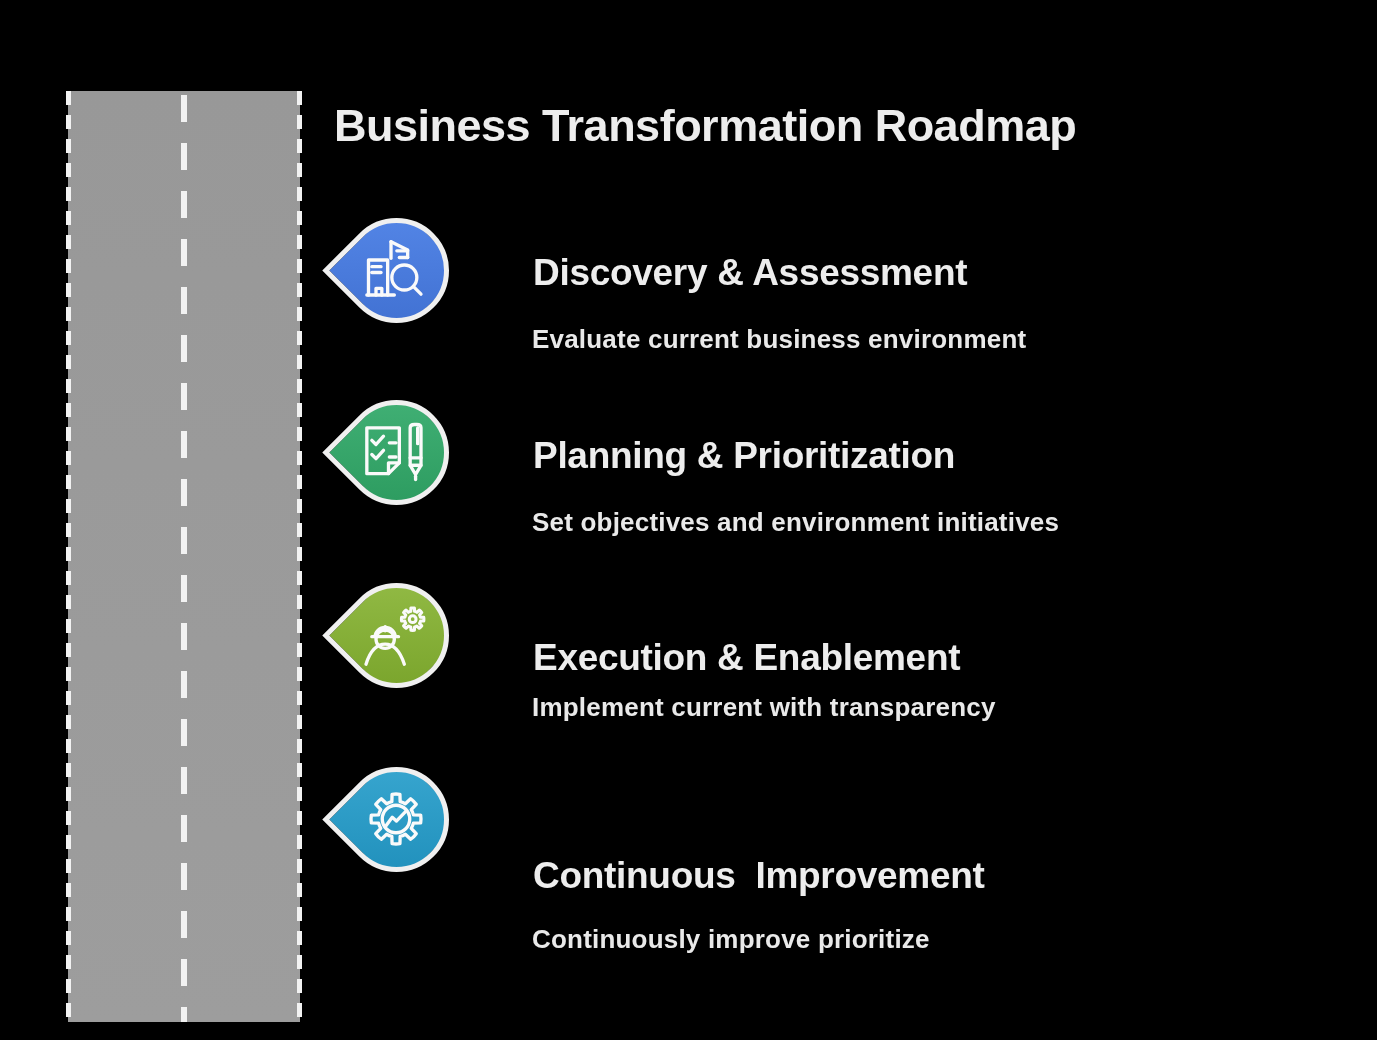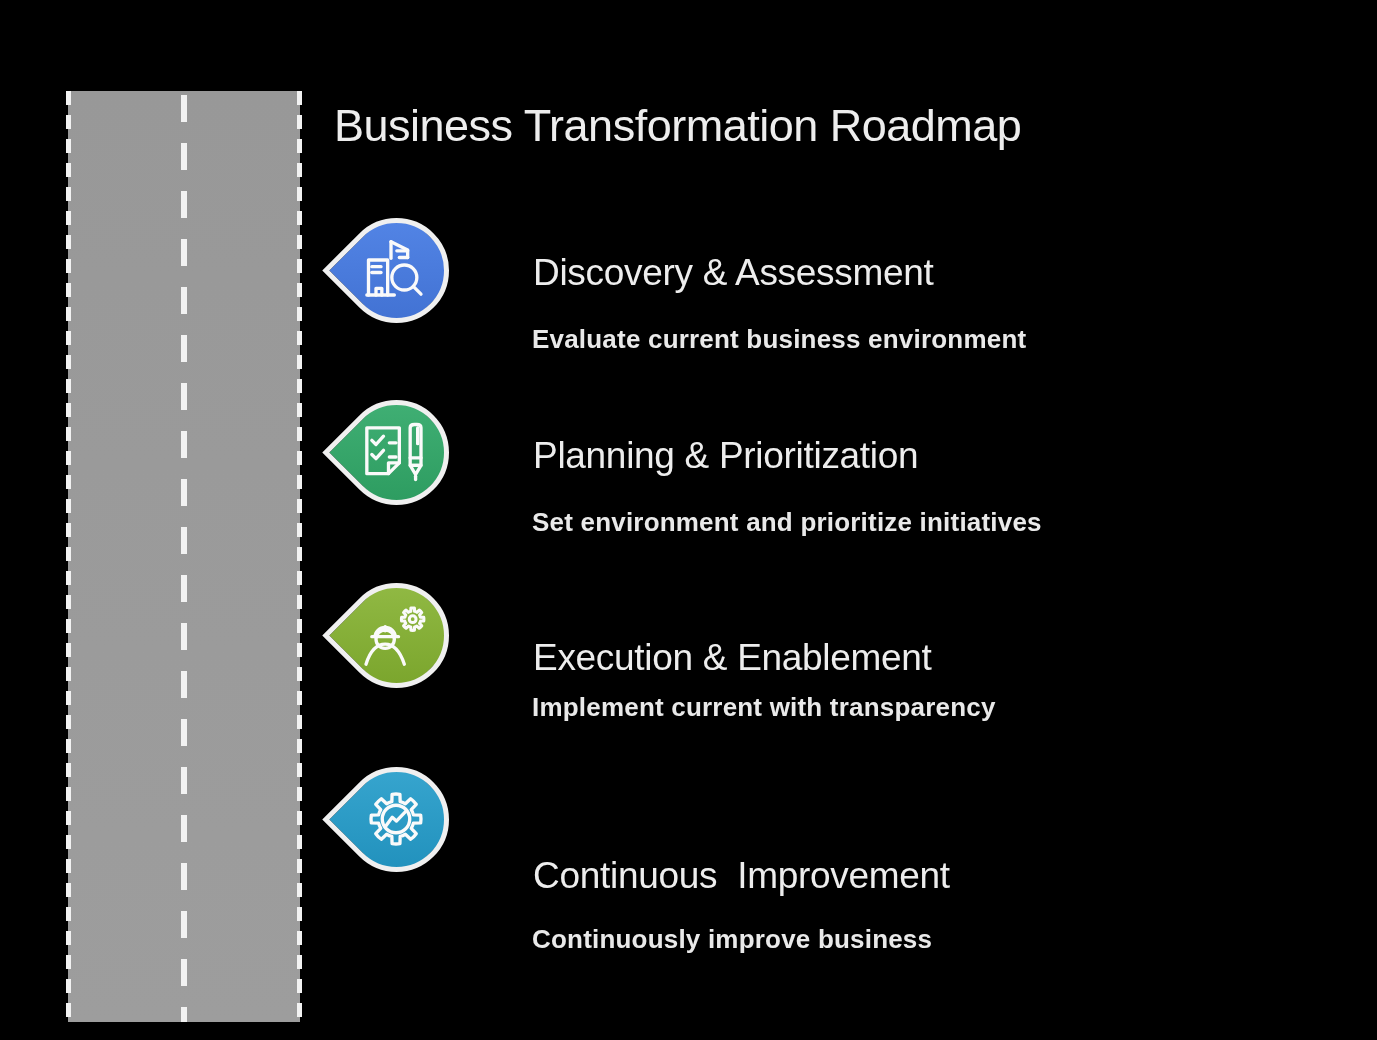--- a/index.html
+++ b/index.html
@@ -23,42 +23,42 @@
   .road-edge.left{left:-2px;}
   .road-edge.right{right:-2px;}
   .road-center{
     position:absolute;top:4px;bottom:0;left:50%;width:6px;margin-left:-3px;
     background:repeating-linear-gradient(to bottom,#f2f2f2 0 27px,transparent 27px 48px);
   }
 
   
   .title{
     position:absolute;left:334px;top:100px;
-    font-size:45px;font-weight:400;color:#ededed;
+    font-size:45px;font-weight:700;color:#ededed;
     letter-spacing:-0.5px;white-space:nowrap;
   }
 
   
   .icon-wrap{position:absolute;left:344px;width:105px;height:105px;}
   .teardrop{
     position:absolute;inset:0;
     border:5px solid #f0f0f0;
     border-radius:0 50% 50% 50%;
     transform:rotate(-45deg);
     background:linear-gradient(225deg,var(--c1),var(--c2));
     box-sizing:border-box;
   }
   .glyph{position:absolute;left:12px;top:12px;width:80px;height:80px;}
   .glyph svg{width:100%;height:100%;}
   .glyph path,.glyph circle,.glyph polyline,.glyph line{
     fill:none;stroke:#fafafa;stroke-width:4;stroke-linecap:round;stroke-linejoin:round;
   }
   .heading{
     position:absolute;left:533px;
-    font-size:37px;font-weight:400;color:#ededed;
+    font-size:37px;font-weight:700;color:#ededed;
     letter-spacing:-0.3px;white-space:pre-wrap;
   }
   .desc{
     position:absolute;left:532px;
     font-size:26px;font-weight:700;color:#e9e9e9;
     letter-spacing:0.2px;white-space:pre-wrap;
   }
   .s0 .icon-wrap{top:218px}.s0 .heading{top:252px}.s0 .desc{top:324px}
   .s1 .icon-wrap{top:400px}.s1 .heading{top:435px}.s1 .desc{top:507px}
   .s2 .icon-wrap{top:583px}.s2 .heading{top:637px}.s2 .desc{top:692px}
@@ -113,21 +113,21 @@
           <path d="M40,54 H48"></path>
           <path d="M65,64 L65,19 Q65,15 70,15 L73,15 Q78,15 78,19 L78,64 Z"></path>
           <path d="M74,19 V38"></path>
           <path d="M65,55 H78"></path>
           <path d="M65,64 H78 L71.5,75 Z"></path>
           <path d="M71.5,77 V81"></path>
         </svg>
       </div>
     </div>
     <div class="heading">Planning &amp; Prioritization</div>
-    <div class="desc">Set environment and prioritize initiatives</div>
+    <div class="desc">Set objectives and environment initiatives</div>
   </div>
 
   <div class="stage s2" style="--c1: #94bc47; --c2: #77a229;">
     <div class="icon-wrap">
       <div class="teardrop"></div>
       <div class="glyph">
         <svg viewBox="0 0 96 96">
           <circle cx="35" cy="53" r="11"></circle>
           <path d="M23,50 A12,11 0 0 1 47,50"></path>
           <path d="M19,50 H51"></path>
@@ -149,16 +149,16 @@
       <div class="teardrop"></div>
       <div class="glyph">
         <svg viewBox="0 0 96 96">
           <path d="M68.9,43 L77.6,43.3 A30,30 0 0 1 77.6,52.7 L68.9,53 A21.5,21.5 0 0 1 66.3,59.2 L72.3,65.6 A30,30 0 0 1 65.6,72.3 L59.2,66.3 A21.5,21.5 0 0 1 53,68.9 L52.7,77.6 A30,30 0 0 1 43.3,77.6 L43,68.9 A21.5,21.5 0 0 1 36.8,66.3 L30.4,72.3 A30,30 0 0 1 23.7,65.6 L29.7,59.2 A21.5,21.5 0 0 1 27.1,53 L18.4,52.7 A30,30 0 0 1 18.4,43.3 L27.1,43 A21.5,21.5 0 0 1 29.7,36.8 L23.7,30.4 A30,30 0 0 1 30.4,23.7 L36.8,29.7 A21.5,21.5 0 0 1 43,27.1 L43.3,18.4 A30,30 0 0 1 52.7,18.4 L53,27.1 A21.5,21.5 0 0 1 59.2,29.7 L65.6,23.7 A30,30 0 0 1 72.3,30.4 L66.3,36.8 A21.5,21.5 0 0 1 68.9,43 Z"></path>
           <circle cx="48" cy="48" r="16.5"></circle>
           <polyline points="36,56 43.5,46 48.5,50.5 60,38.5"></polyline>
         </svg>
       </div>
     </div>
     <div class="heading">Continuous  Improvement</div>
-    <div class="desc">Continuously improve business</div>
+    <div class="desc">Continuously improve prioritize</div>
   </div>
 
 </div>
 
 </body></html>

